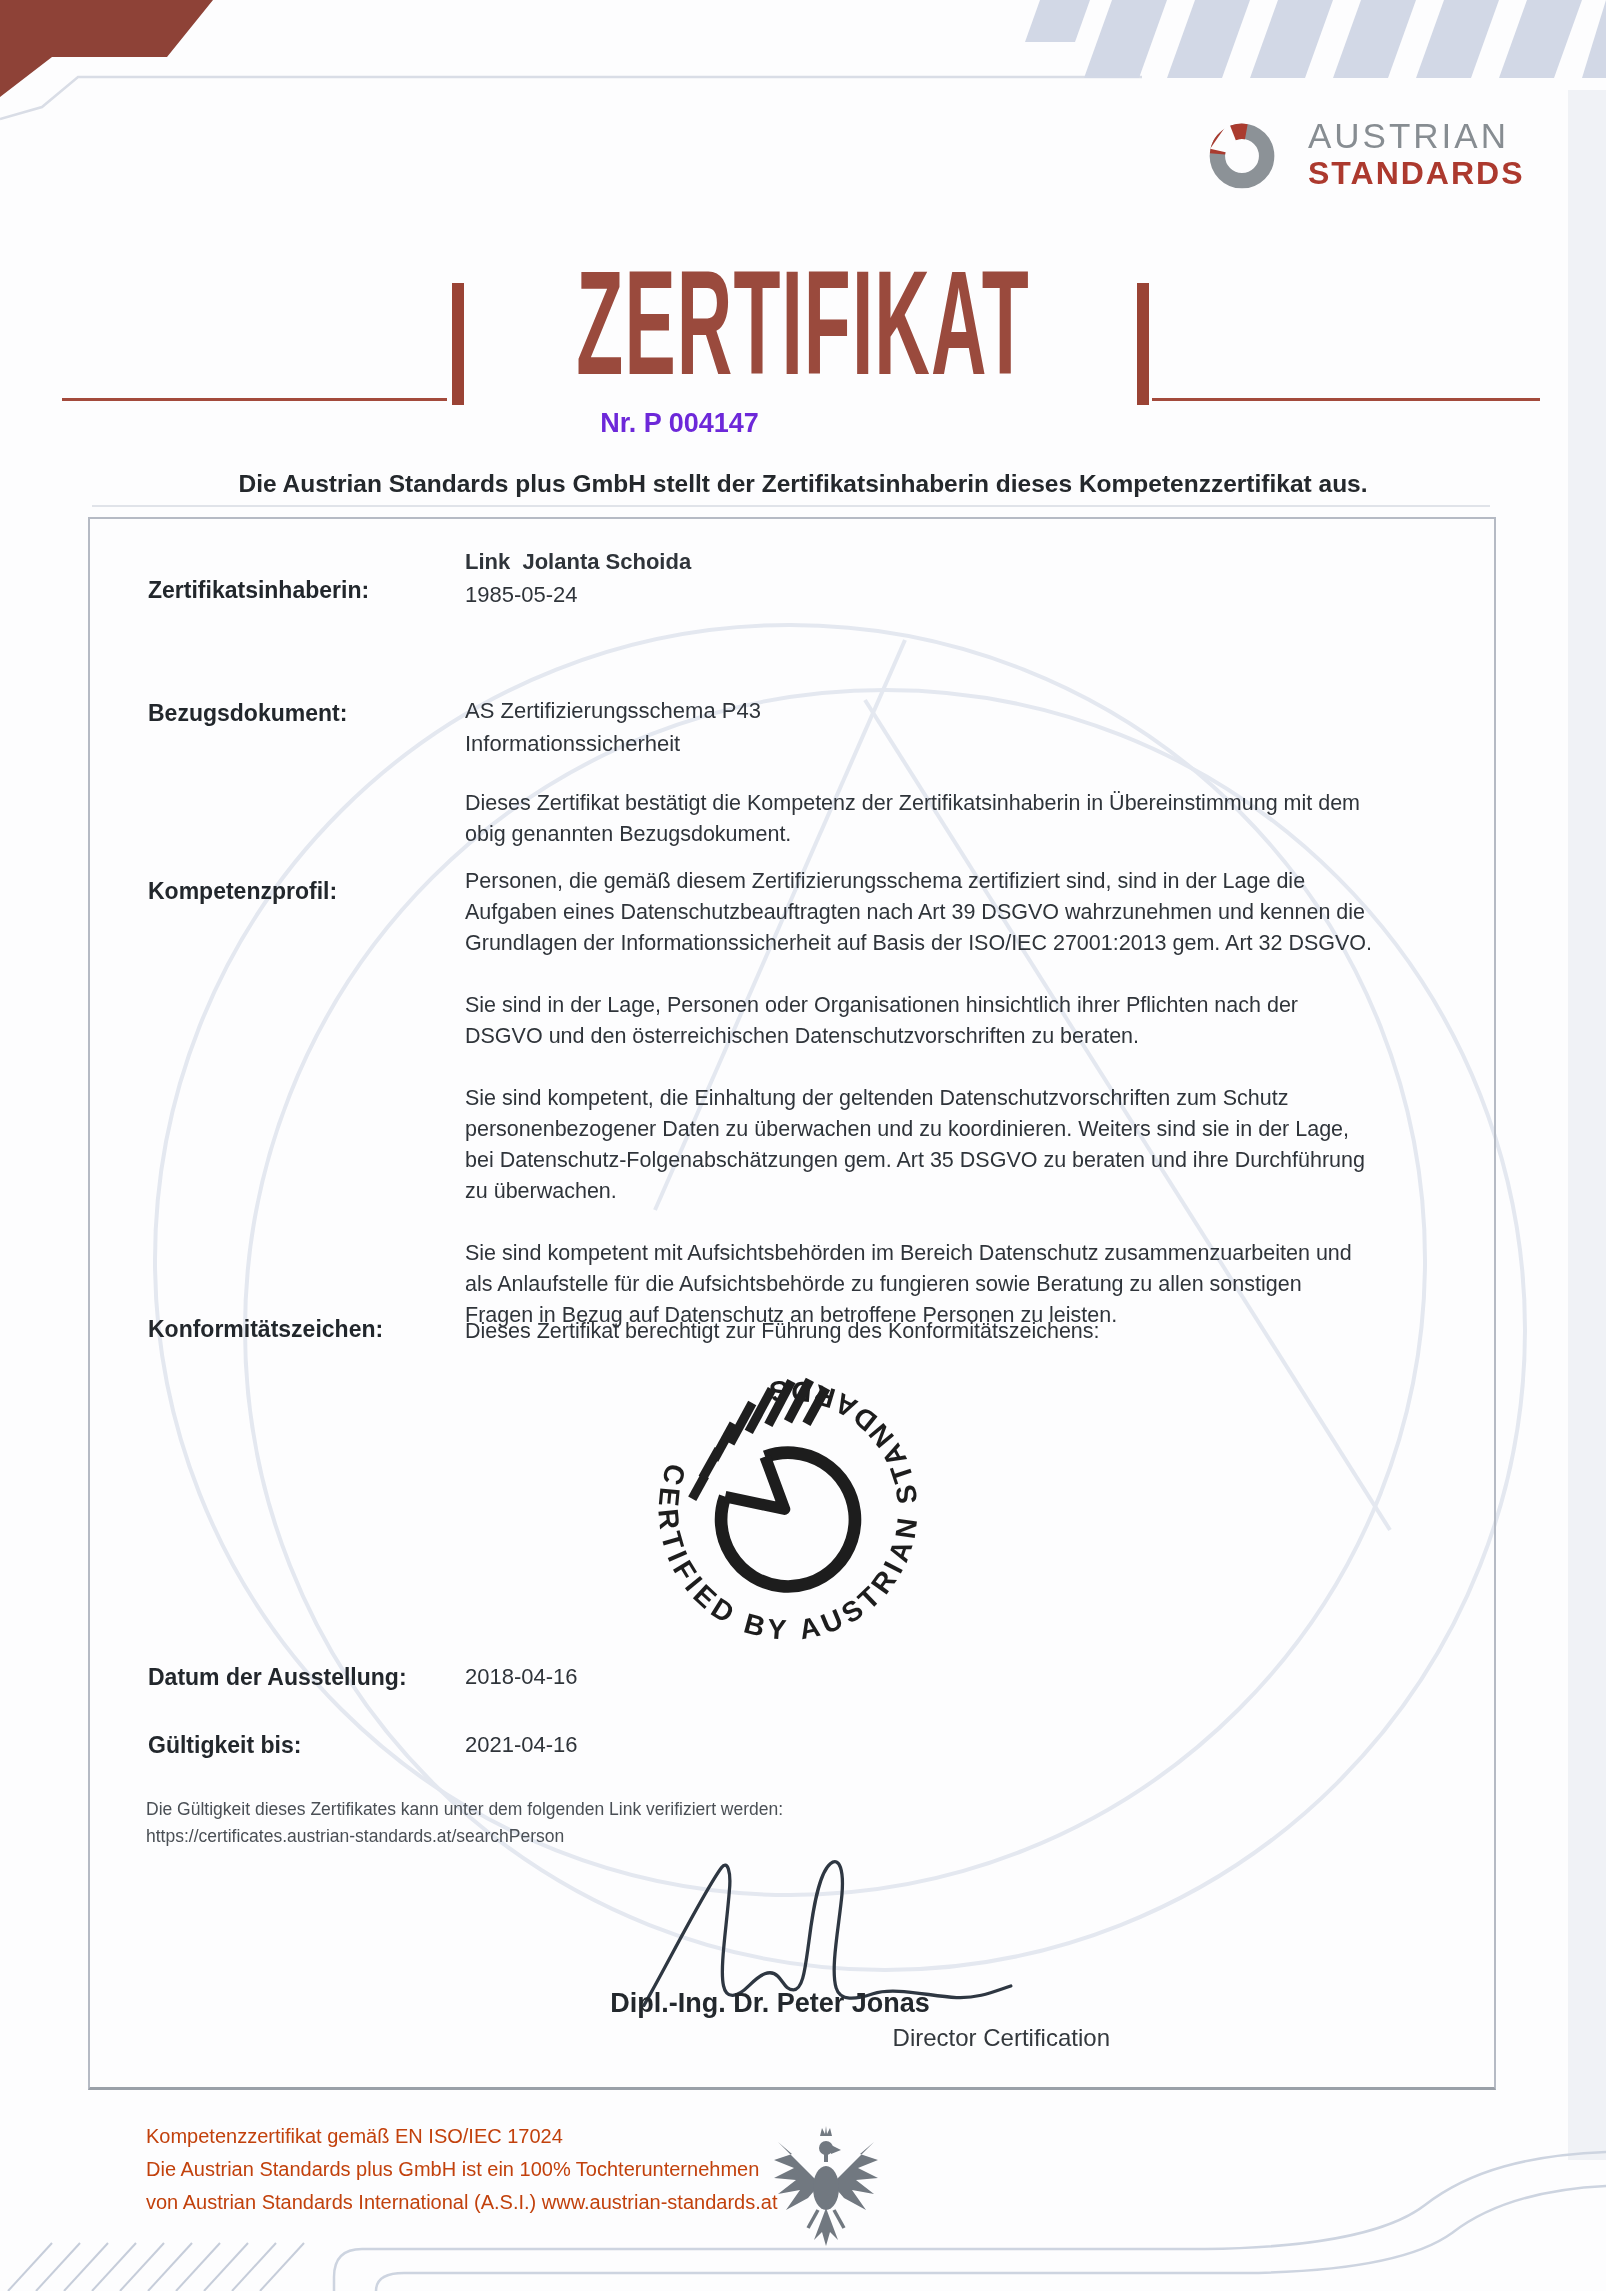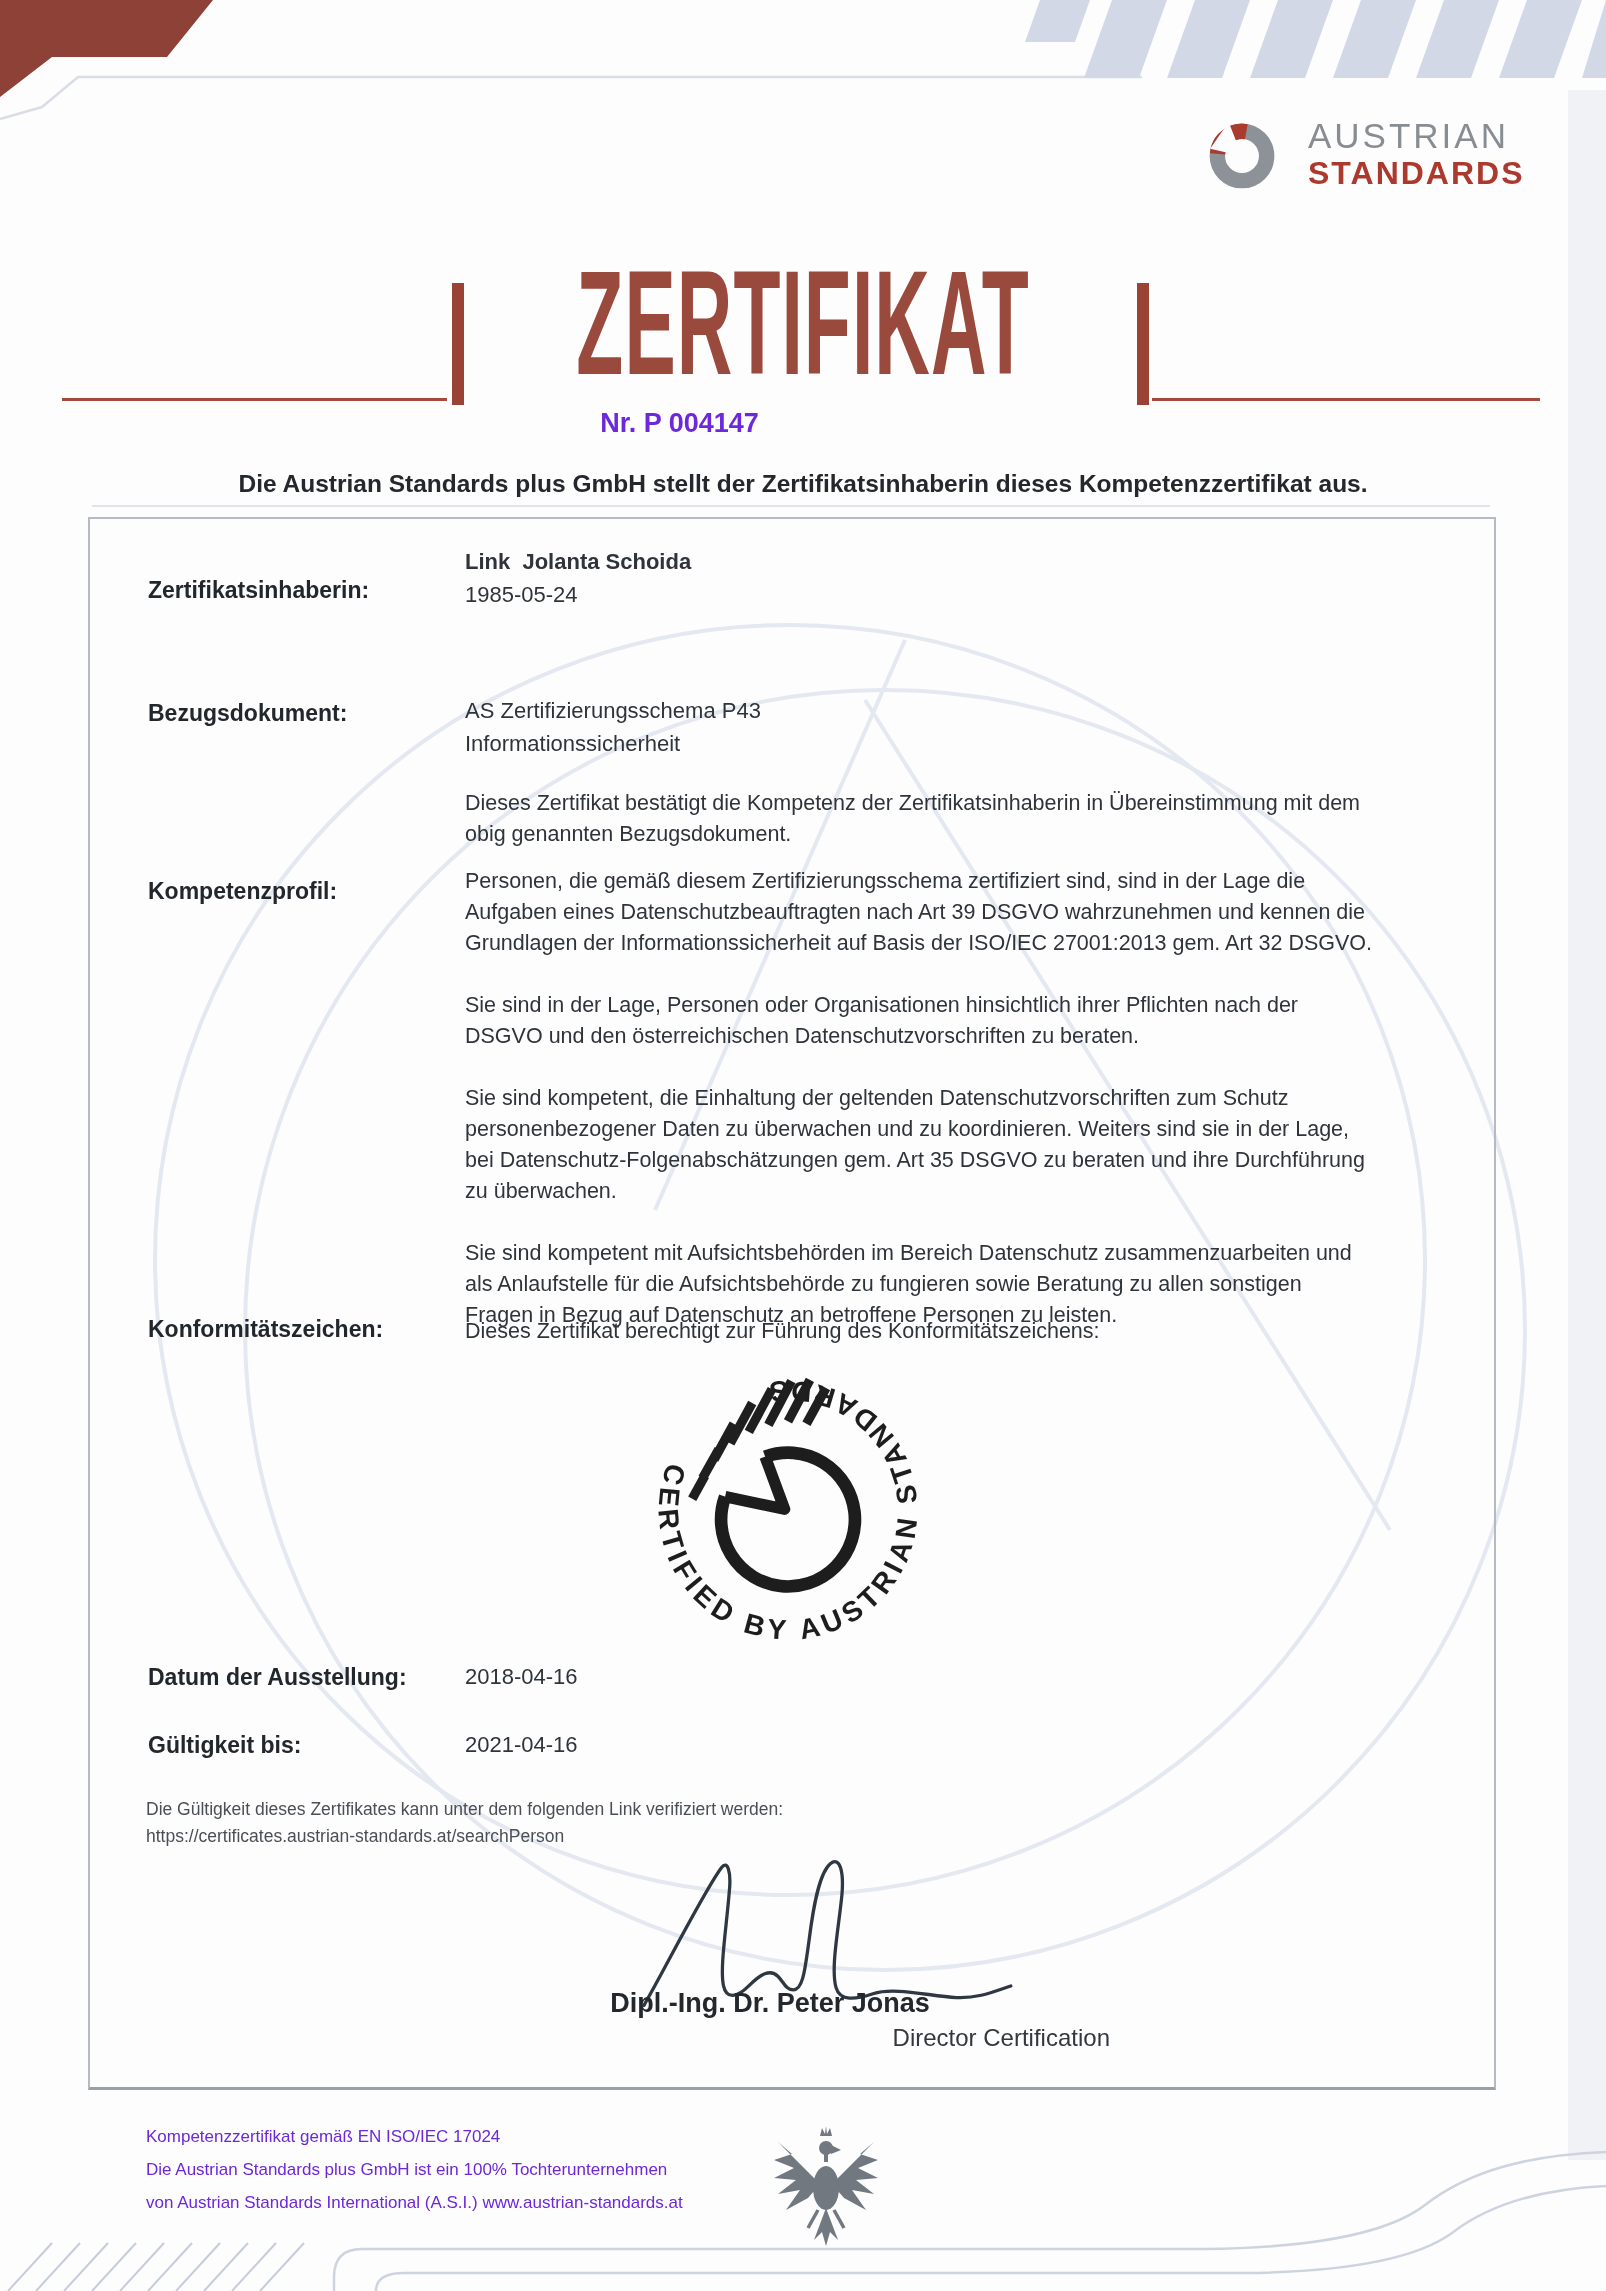--- a/index.html
+++ b/index.html
@@ -29,21 +29,21 @@
   .val{position:absolute;left:465px;font-size:22px;color:#2f343a;white-space:nowrap;}
   .val.b{font-weight:700;white-space:pre-wrap;}
   .para{position:absolute;left:465px;width:905px;font-size:21.5px;line-height:31px;color:#2f343a;}
   .paras{position:absolute;left:465px;top:866px;width:910px;font-size:21.5px;line-height:31px;color:#2f343a;}
   .paras p{margin:0 0 31px 0;}
   .small-note{position:absolute;left:146px;top:1796px;font-size:17.5px;line-height:27px;color:#4a4f55;}
   .sig-name{position:absolute;left:430px;top:1988px;width:680px;text-align:center;
             font-size:27px;font-weight:700;color:#23282d;}
   .sig-title{position:absolute;left:430px;top:2024px;width:680px;text-align:right;
              font-size:24px;color:#33383d;}
-  .footer-text{position:absolute;left:146px;top:2120px;font-size:17px;line-height:33px;color:#6d28d9;}
+  .footer-text{position:absolute;left:146px;top:2120px;font-size:20px;line-height:33px;color:#c2410c;}
   .seal-text{font-size:24.5px;font-weight:700;letter-spacing:4.2px;fill:#1d1d1d;}
 </style>
 </head>
 <body>
 
 <div class="page">
 
   <svg class="abs" style="left:0;top:0;" width="1606" height="2291" viewBox="0 0 1606 2291">
 
     <g stroke="#e4e8f0" stroke-width="4" fill="none">

